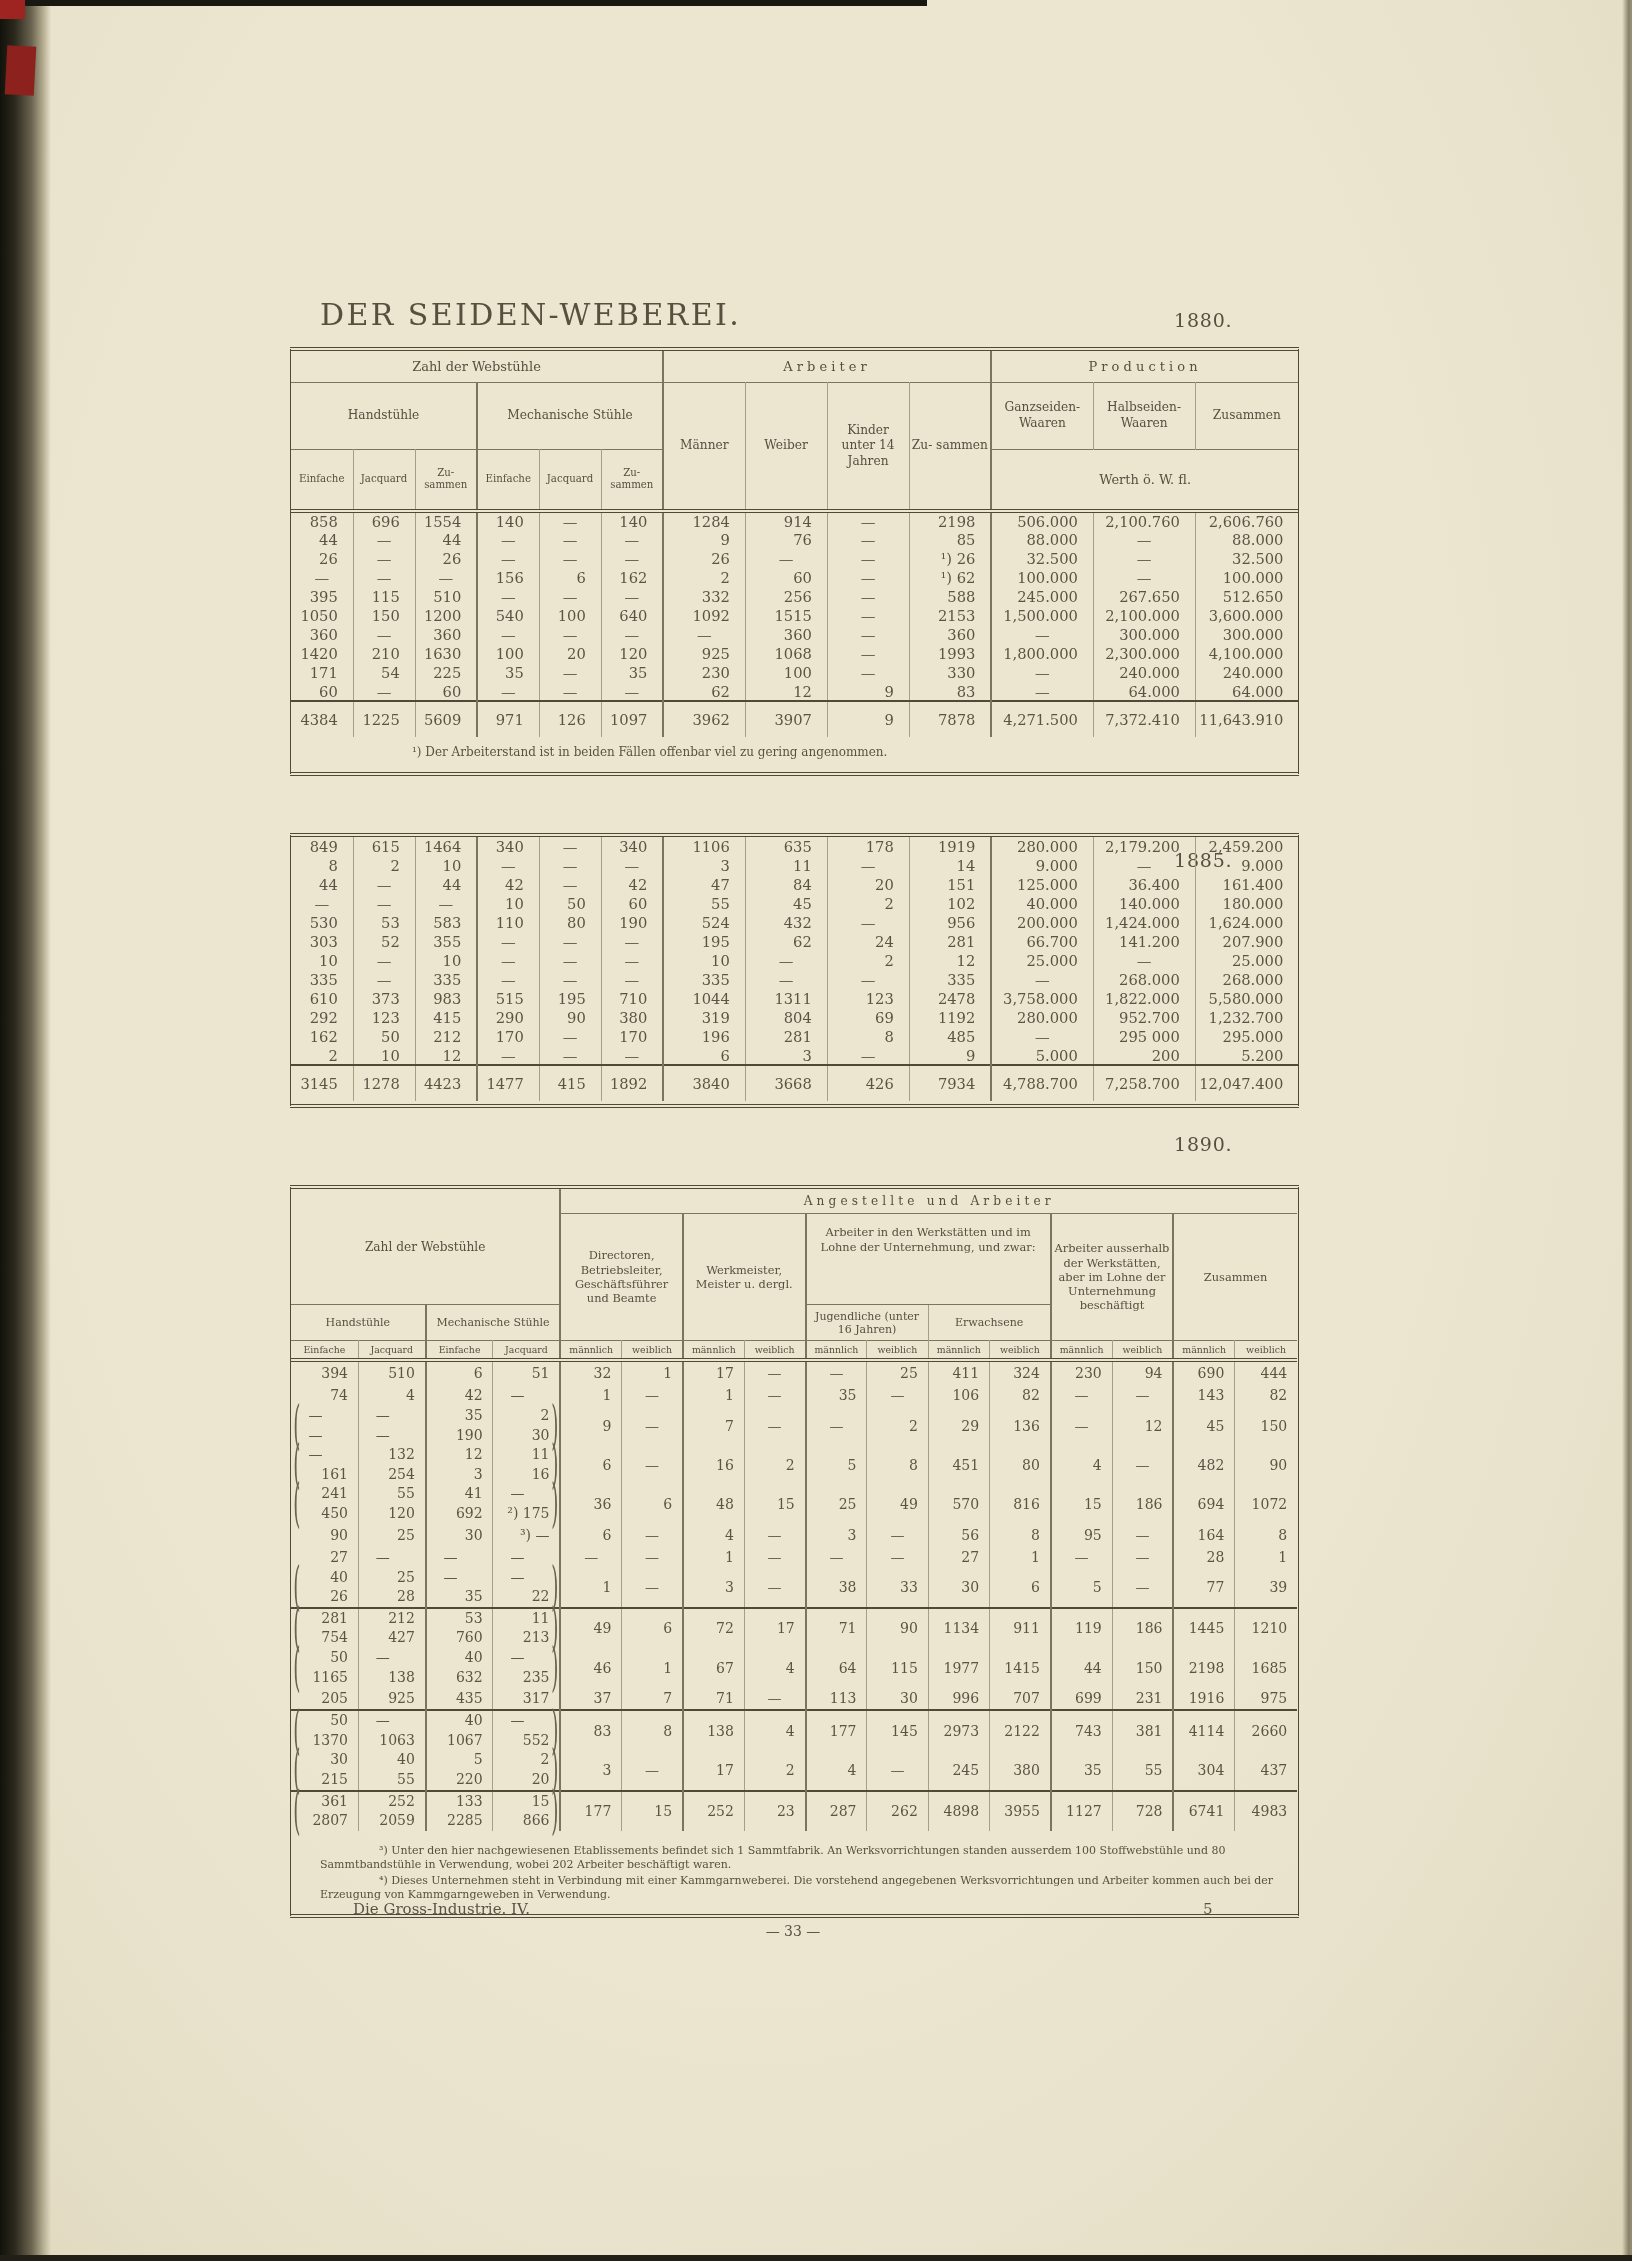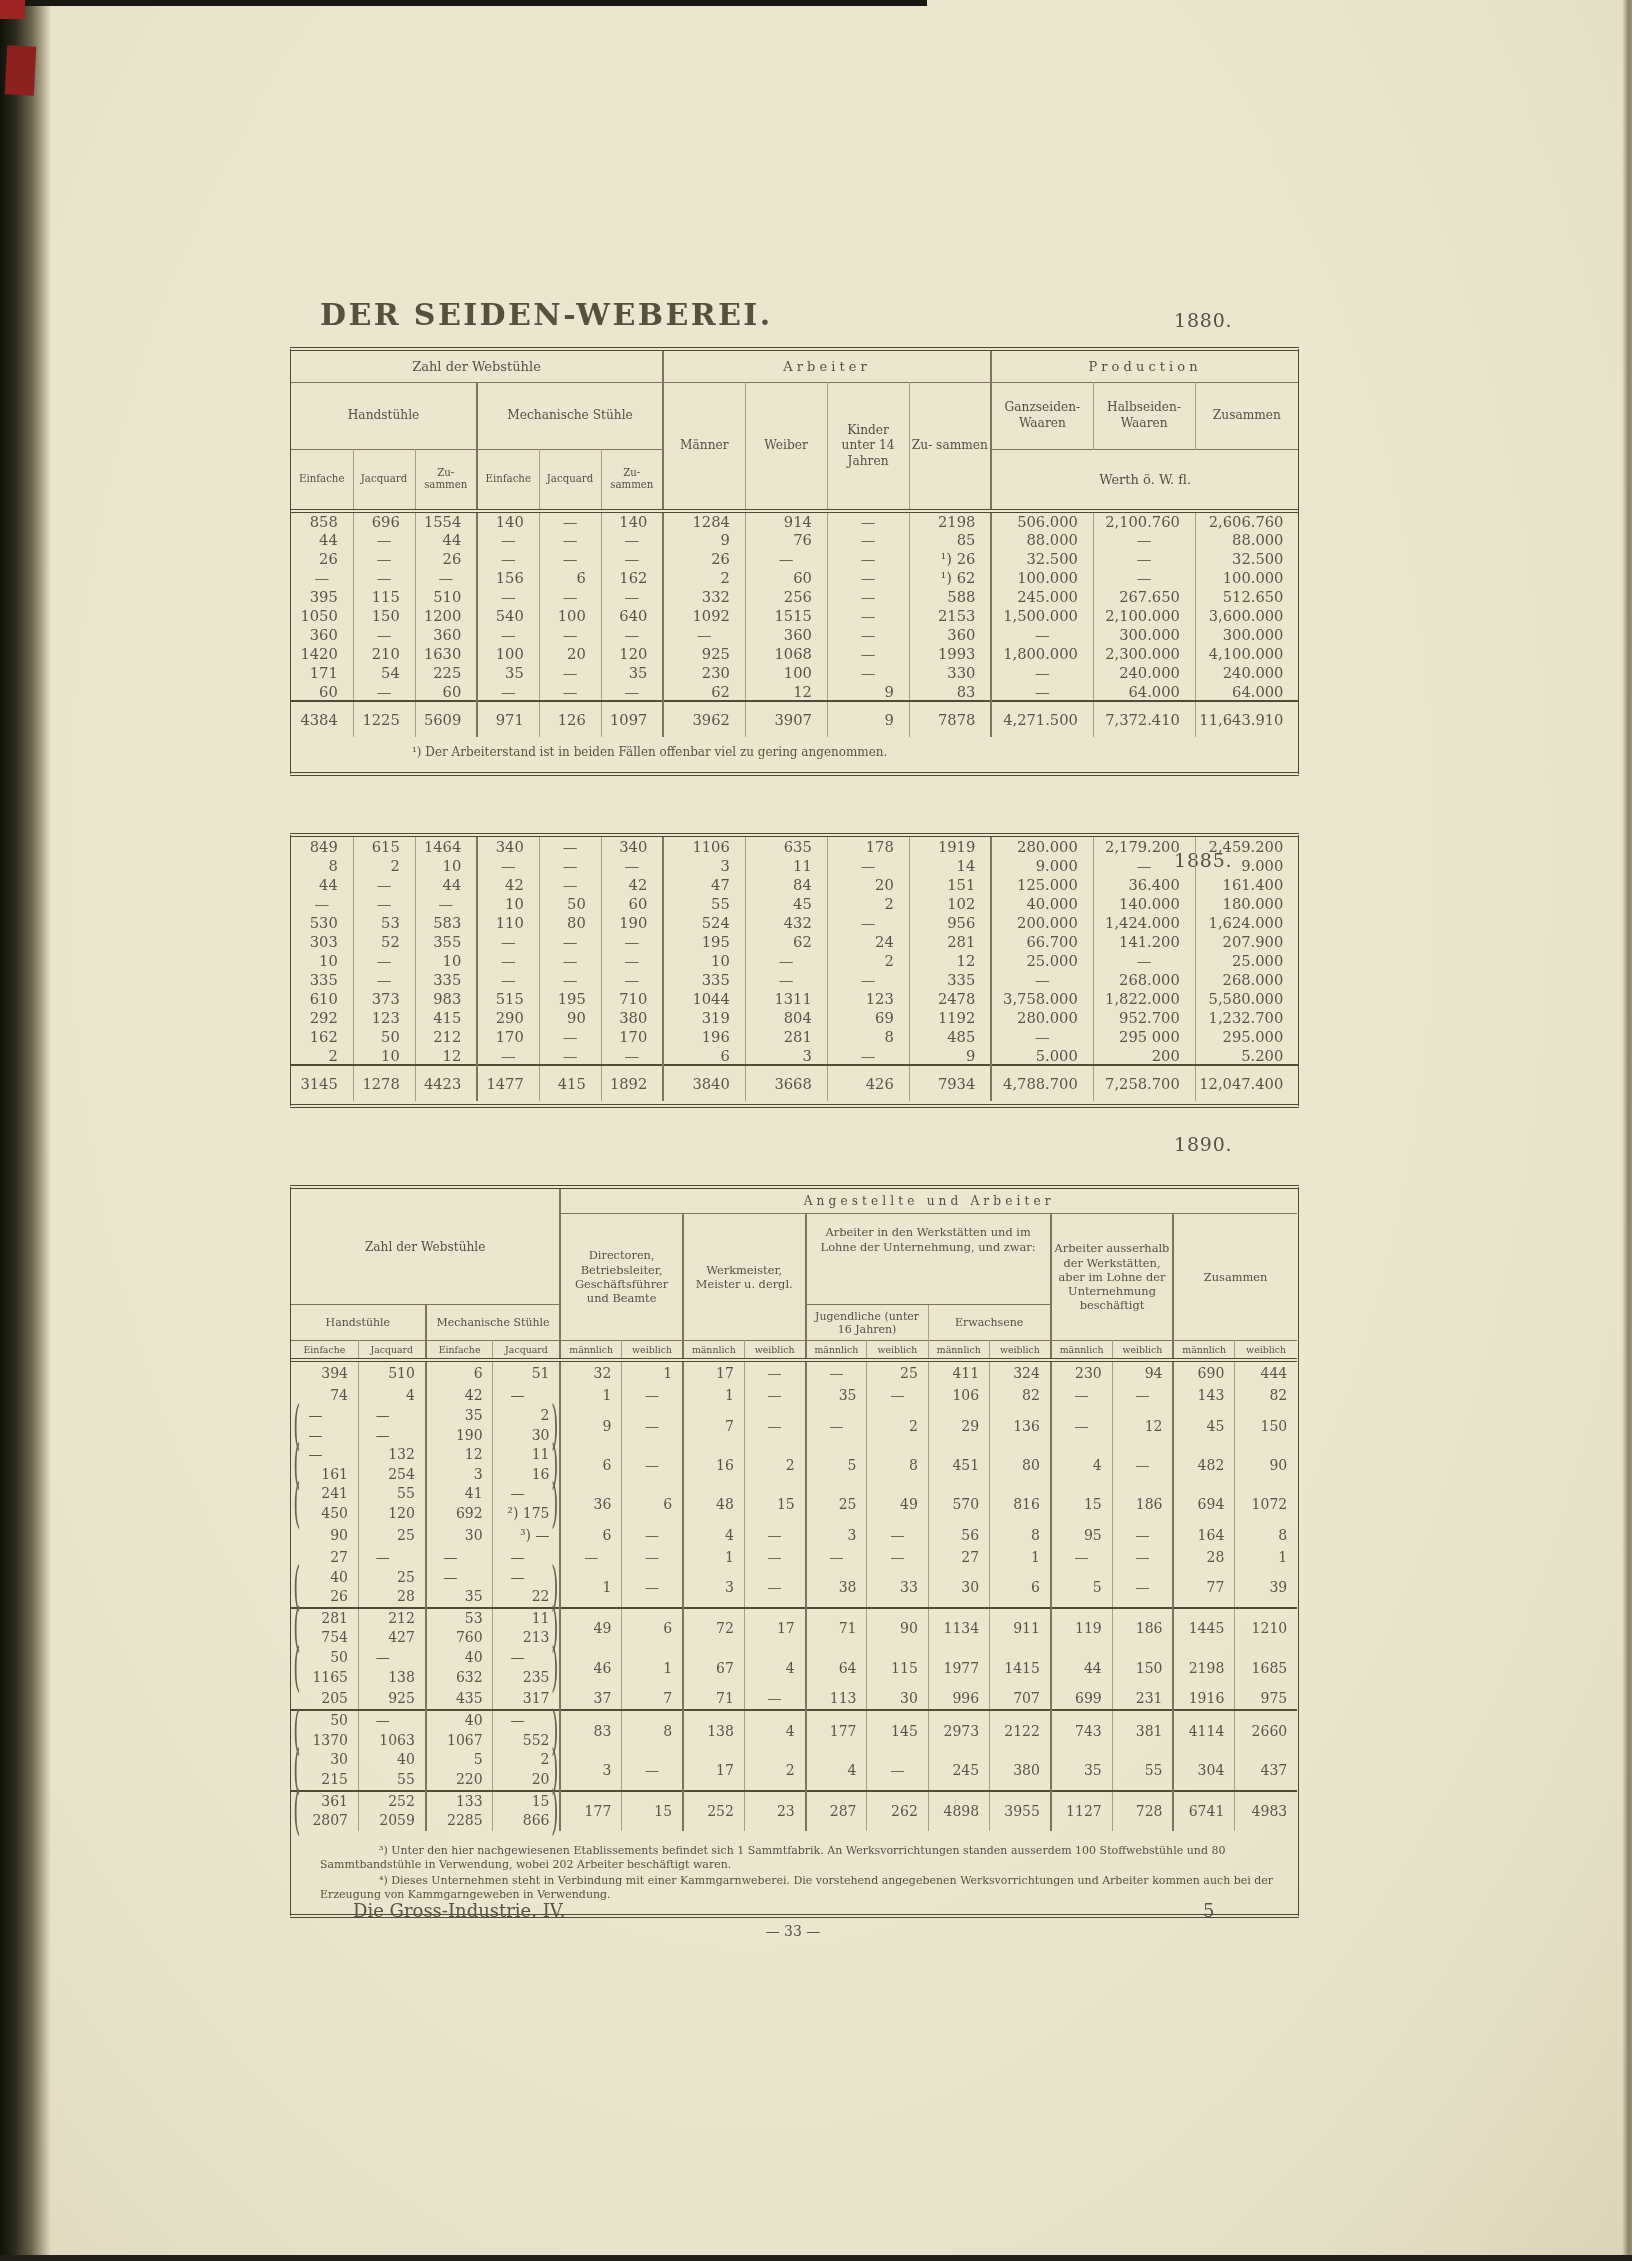--- a/index.html
+++ b/index.html
@@ -23,21 +23,21 @@
   .edge-left{position:absolute;left:0;top:0;width:51px;height:2261px;
     background:linear-gradient(90deg,#12120c 0%,#2a281c 28%,#6b6450 62%,#b3ab8f 84%,rgba(179,171,143,0) 100%);}
   .edge-top{position:absolute;left:0;top:0;width:927px;height:5.7px;background:#181712;}
   .edge-right{position:absolute;right:0;top:0;width:10.6px;height:2261px;
     background:linear-gradient(270deg,#23211660 0%,#8a8268 40%,rgba(138,130,104,0) 100%);}
   .edge-bottom{position:absolute;left:0;bottom:0;width:1633px;height:5.7px;background:#211f16;}
   .red-mark-1{position:absolute;left:0;top:0;width:24.5px;height:19px;background:#9d2420;}
   .red-mark-2{position:absolute;left:5.7px;top:46px;width:29px;height:49px;background:#8c211d;transform:rotate(3deg);}
 
   .abs{position:absolute;}
-  .page-title{font-size:30px;letter-spacing:2.4px;font-weight:700;color:#57503e;}
+  .page-title{font-size:30px;letter-spacing:2.4px;font-weight:400;color:#57503e;}
   .year-label{font-size:19px;letter-spacing:0.8px;color:#55503f;}
 
   .tbox{background:transparent;border:1.6px solid var(--line-hv);border-top:4.9px double var(--line-hv);
         border-bottom:4.9px double var(--line-hv);width:1009px;}
   table{border-collapse:collapse;table-layout:fixed;width:1006px;color:var(--ink-soft);}
   th,td{border-left:0.8px solid var(--line-lt);font-weight:400;}
   th:first-child,td:first-child{border-left:none;}
   th{vertical-align:middle;text-align:center;color:#55503f;}
   thead{border-bottom:4.1px double var(--line-hv);}
   thead tr{border-bottom:0.8px solid var(--line-md);}
@@ -72,21 +72,21 @@
   .t3 tr td.loom div:only-child{line-height:22px;height:auto;}
   .braced td.l0::before,.braced td.l3::after{
     position:absolute;top:50%;font-size:24.5px;color:#6a6250;
     transform:translateY(-54%) scaleY(2.1) scaleX(.75);font-weight:300;}
   .braced td.l0::before{content:"(";left:0.8px;}
   .braced td.l3::after{content:")";right:0px;}
   .fnotes{font-size:11px;line-height:14.3px;color:#58503d;padding:13px 24.5px 11.4px 29px;}
   .fnotes p{text-indent:59px;}
   .fnotes p+p{margin-top:1.6px;}
 
-  .footer-small{font-size:18px;color:#5a5342;}
+  .footer-small{font-size:15px;color:#5a5342;}
   .footer-center{font-size:14px;color:#5a5342;text-align:center;width:1006px;}
 </style>
 </head>
 <body>
 
 <div class="page">
   <div class="edge-left"></div>
   <div class="edge-top"></div>
   <div class="edge-right"></div>
   <div class="edge-bottom"></div>

